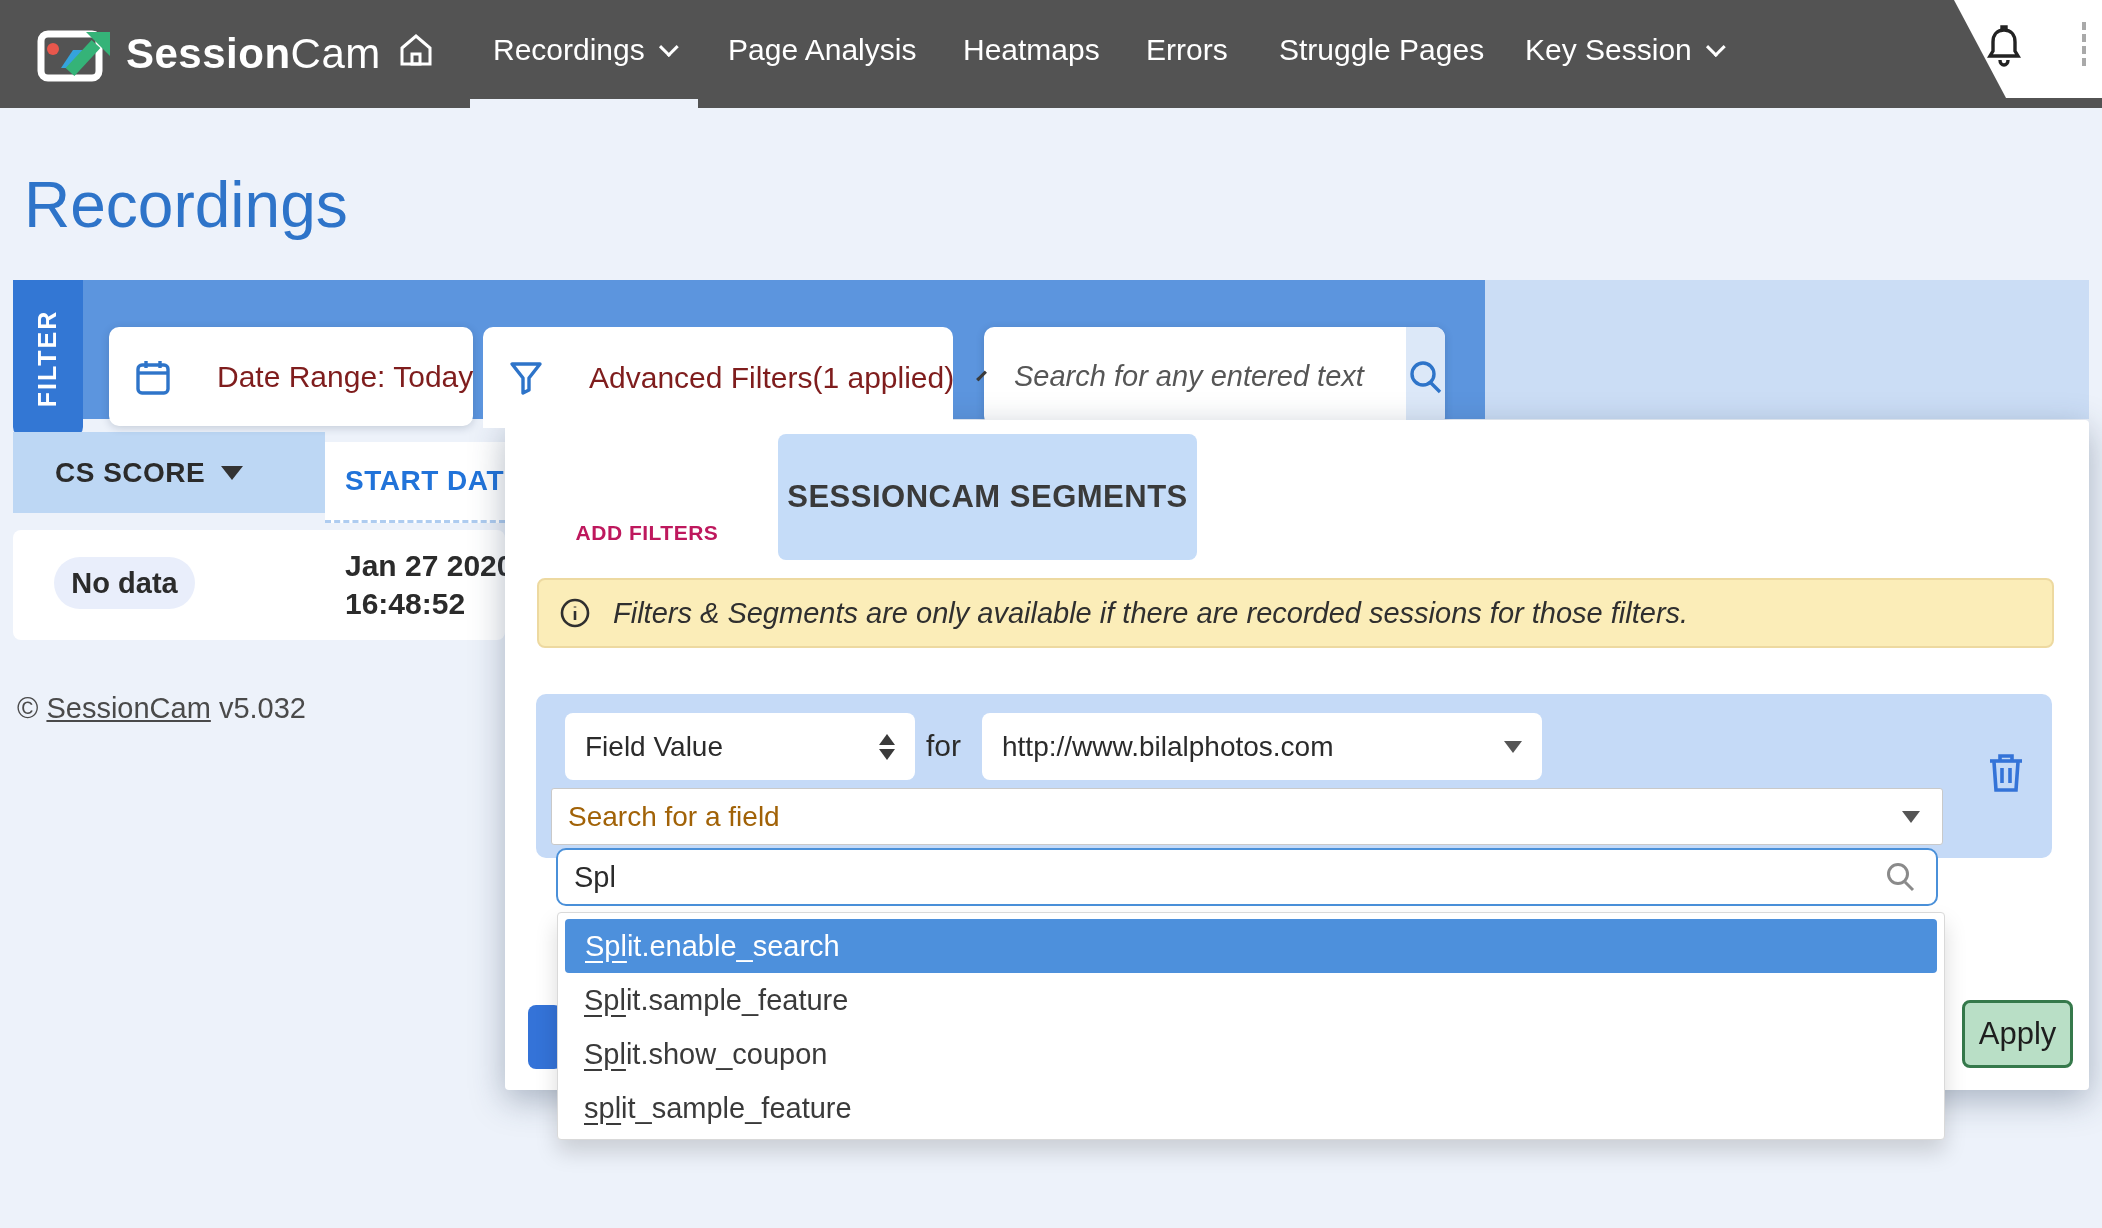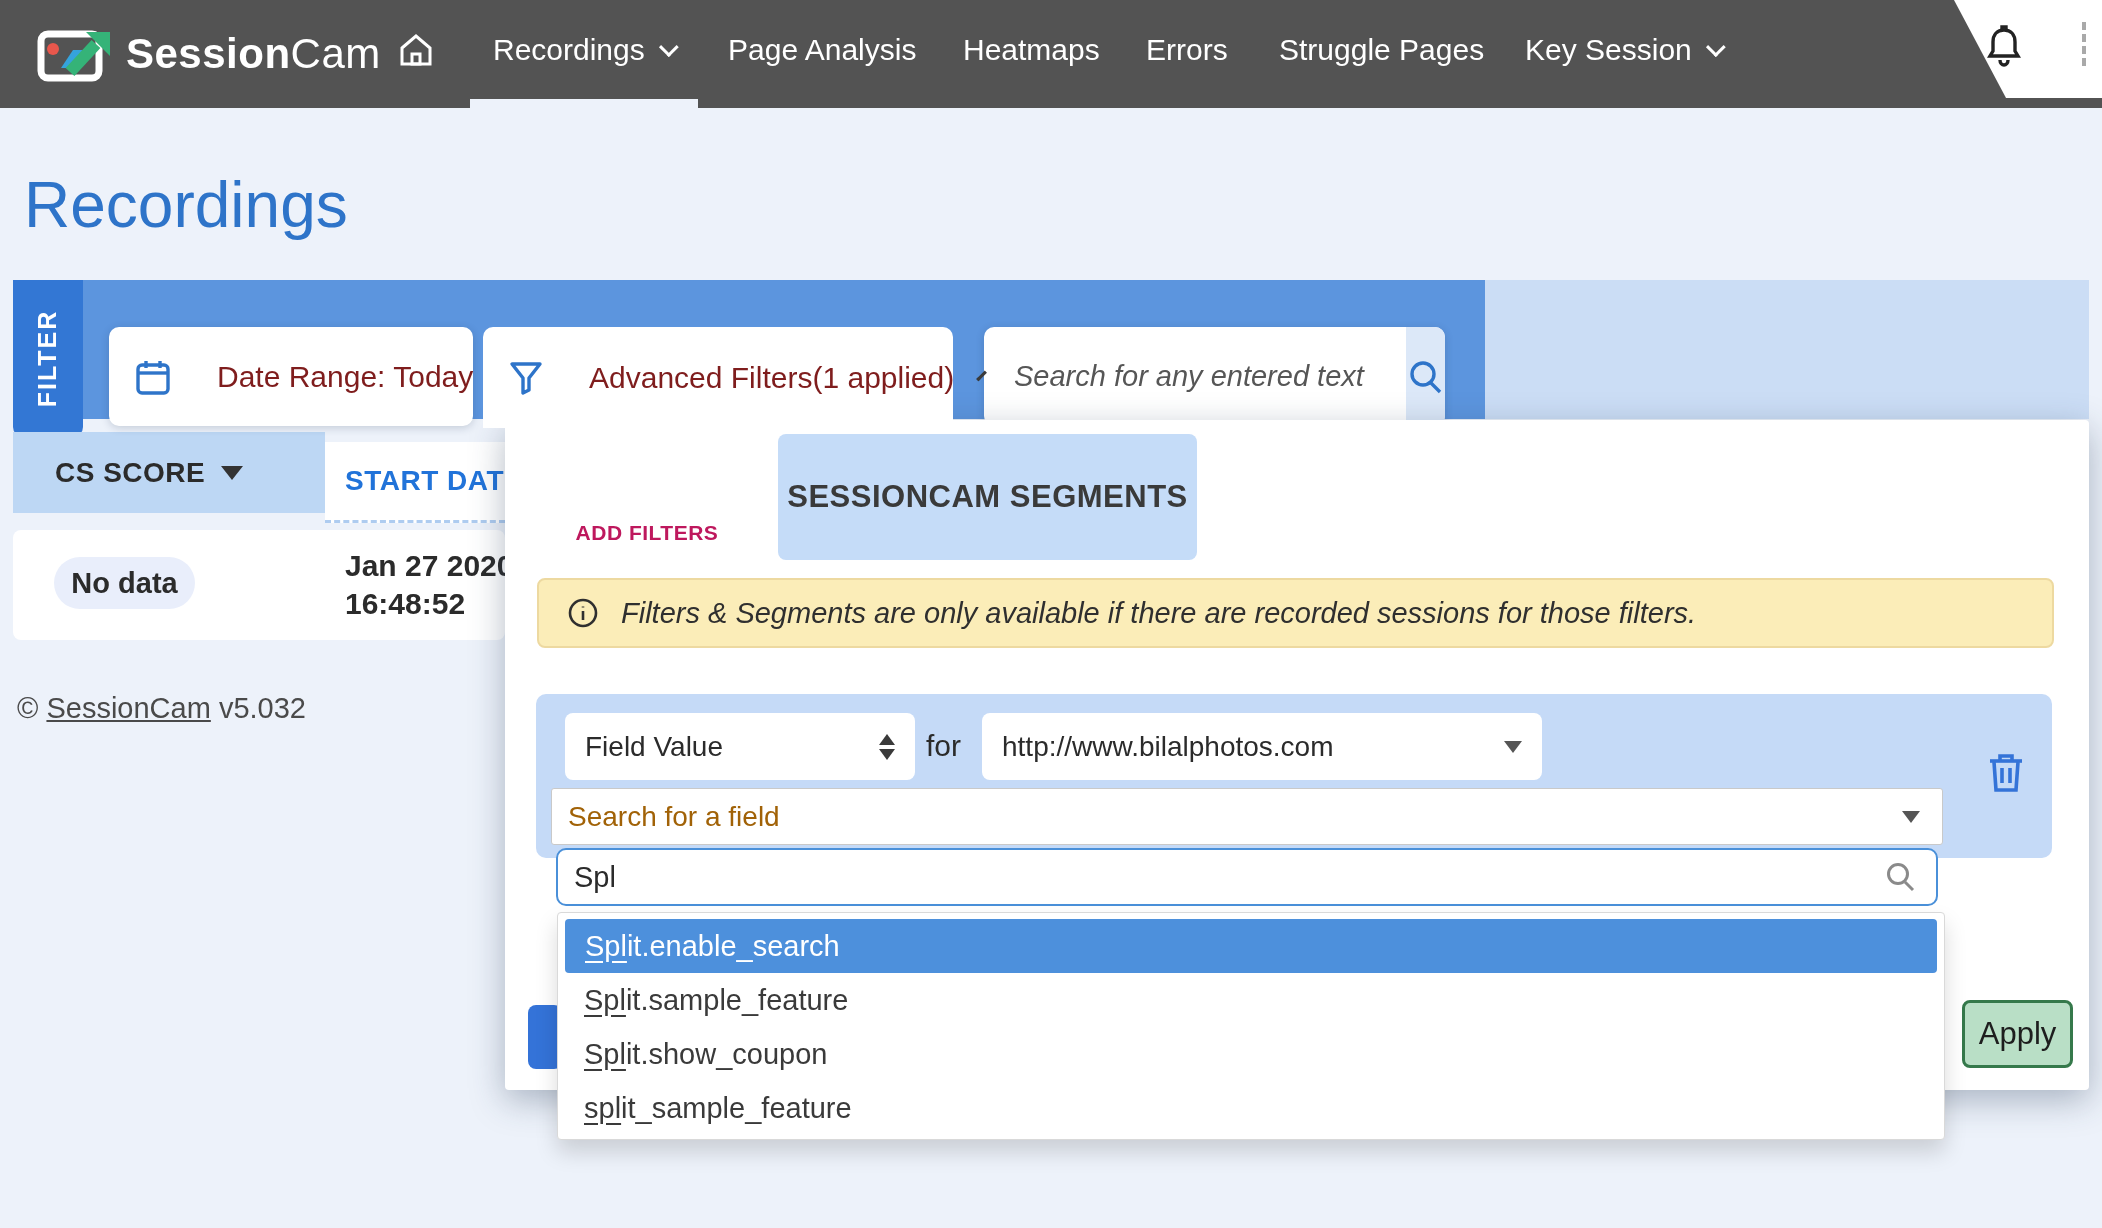--- a/index.html
+++ b/index.html
@@ -65,21 +65,21 @@
 
   
   .panel { position:absolute; left:505px; top:420px; width:1584px; height:670px; background:#fff;
            border-radius:4px; box-shadow:0 10px 34px rgba(40,60,90,.35); z-index:20; }
   .tab-add { position:absolute; left:42px; top:65px; width:200px; height:95px; display:flex; align-items:center;
              justify-content:center; font-size:21px; font-weight:bold; color:#be185d; letter-spacing:.5px; cursor:pointer; }
   .tab-seg { position:absolute; left:273px; top:14px; width:419px; height:126px; background:#C5DCF8; border-radius:8px;
              display:flex; align-items:center; justify-content:center; font-size:31px; font-weight:bold;
              color:#3A3A3A; letter-spacing:.5px; cursor:pointer; }
   .banner { position:absolute; left:32px; top:158px; width:1517px; height:70px; background:#FBEDB8;
-            border:2px solid #EDD9A0; border-radius:8px; display:flex; align-items:center; gap:22px; padding-left:28px; }
+            border:2px solid #EDD9A0; border-radius:8px; display:flex; align-items:center; gap:22px; padding-left:20px; }
   .banner .txt { font-size:29px; font-style:italic; color:#2F2F2F; }
   .bluebox { position:absolute; left:31px; top:274px; width:1516px; height:164px; background:#C5DAF7; border-radius:10px; }
   .sel { position:absolute; top:19px; height:67px; background:#fff; border-radius:8px; display:flex;
          align-items:center; padding:0 20px; cursor:pointer; }
   .sel .v { font-size:28px; color:#2B2B2B; }
   .sel-field { left:29px;  width:350px; }
   .sel-url   { left:446px; width:560px; }
   .spacer { flex:1; }
   .spin { display:flex; flex-direction:column; gap:4px; align-items:center; }
   .spin .up { width:0;height:0;border-left:8px solid transparent;border-right:8px solid transparent;border-bottom:11px solid #3a3a3a; }

